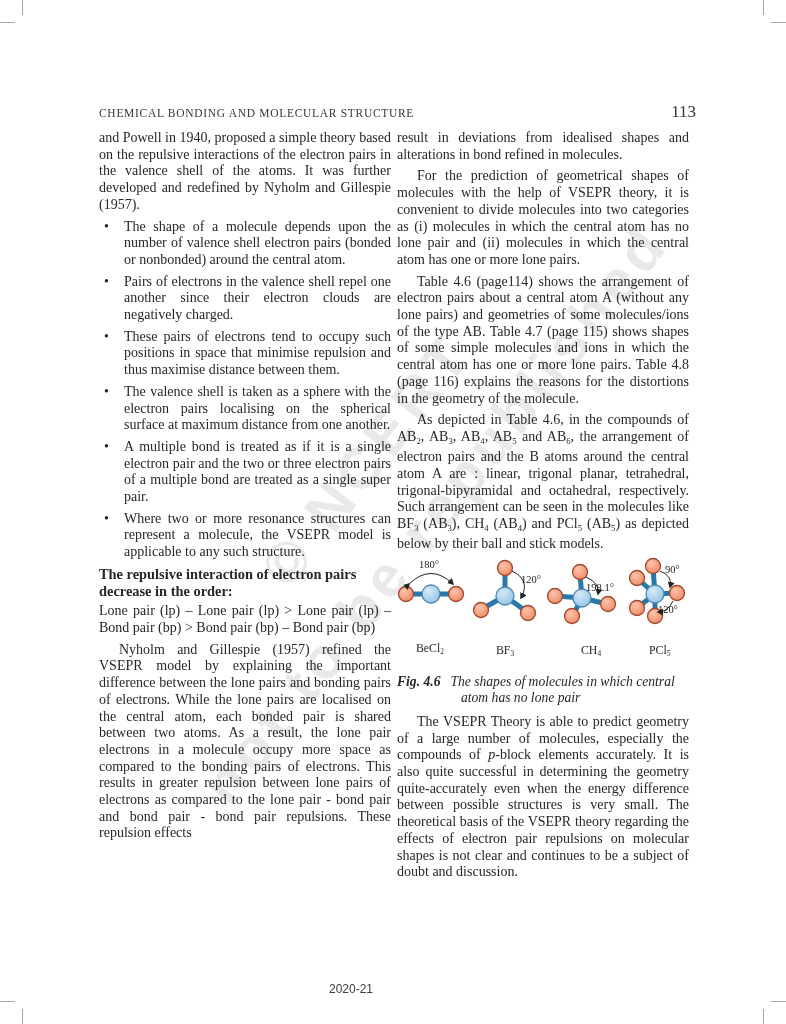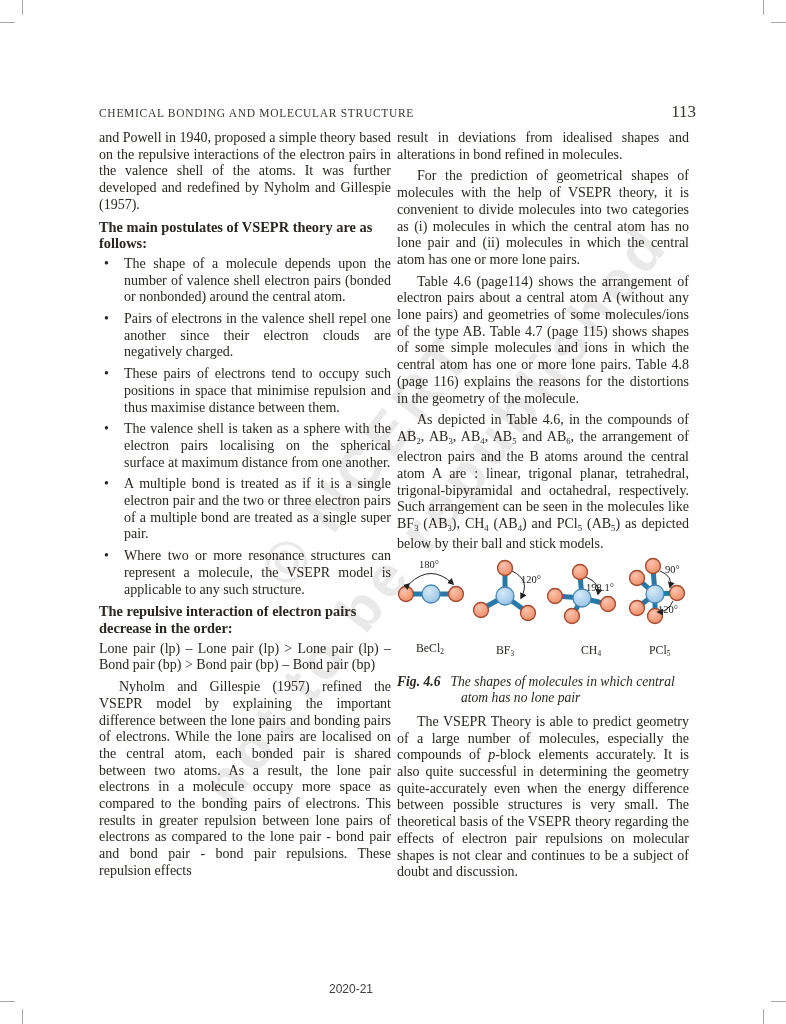--- a/index.html
+++ b/index.html
@@ -57,21 +57,20 @@
 
   <div class="hdr">
     <span>CHEMICAL BONDING AND MOLECULAR STRUCTURE</span>
     <span class="pnum">113</span>
   </div>
 
   <div class="columns">
 
     <div class="col">
       <p>and Powell in 1940, proposed a simple theory based on the repulsive interactions of the electron pairs in the valence shell of the atoms. It was further developed and redefined by Nyholm and Gillespie (1957).</p>
-      <div class="bhead">The main postulates of VSEPR theory are as follows:</div>
       <ul class="bullets">
         <li>The shape of a molecule depends upon the number of valence shell electron pairs (bonded or nonbonded) around the central atom.</li>
         <li>Pairs of electrons in the valence shell repel one another since their electron clouds are negatively charged.</li>
         <li>These pairs of electrons tend to occupy such positions in space that minimise repulsion and thus maximise distance between them.</li>
         <li>The valence shell is taken as a sphere with the electron pairs localising on the spherical surface at maximum distance from one another.</li>
         <li>A multiple bond is treated as if it is a single electron pair and the two or three electron pairs of a multiple bond are treated as a single super pair.</li>
         <li>Where two or more resonance structures can represent a molecule, the VSEPR model is applicable to any such structure.</li>
       </ul>
       <div class="bhead">The repulsive interaction of electron pairs decrease in the order:</div>
       <p>Lone pair (lp) – Lone pair (lp) &gt; Lone pair (lp) – Bond pair (bp) &gt; Bond pair (bp) – Bond pair (bp)</p>

